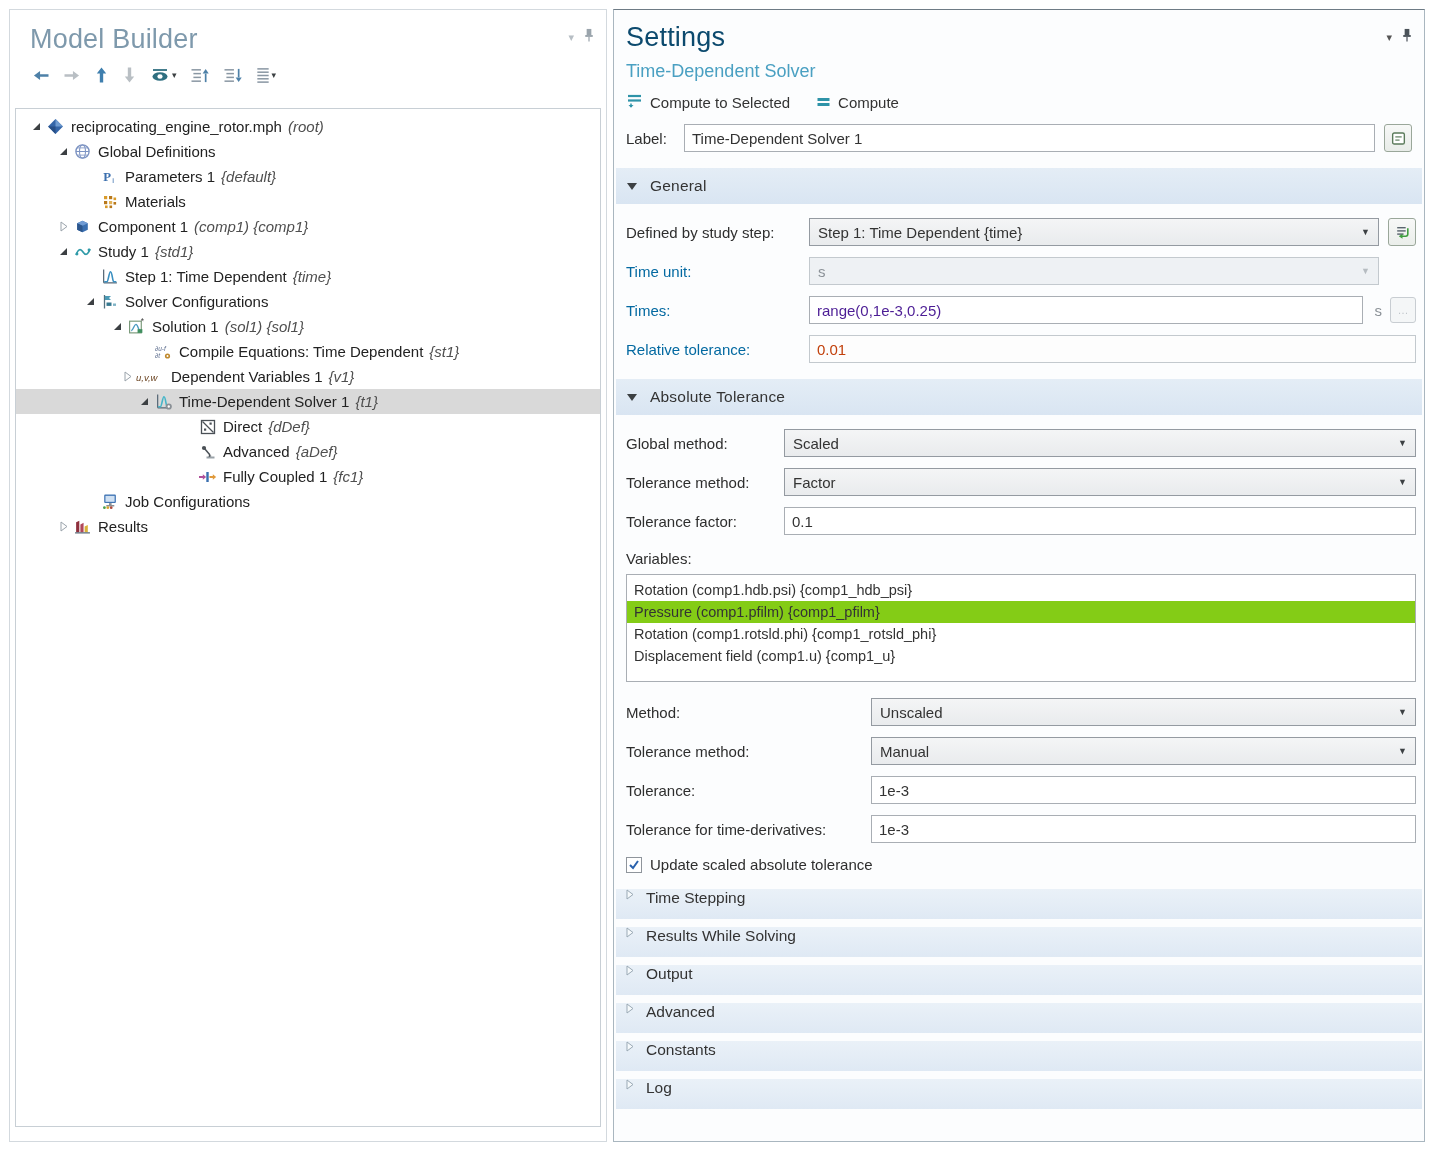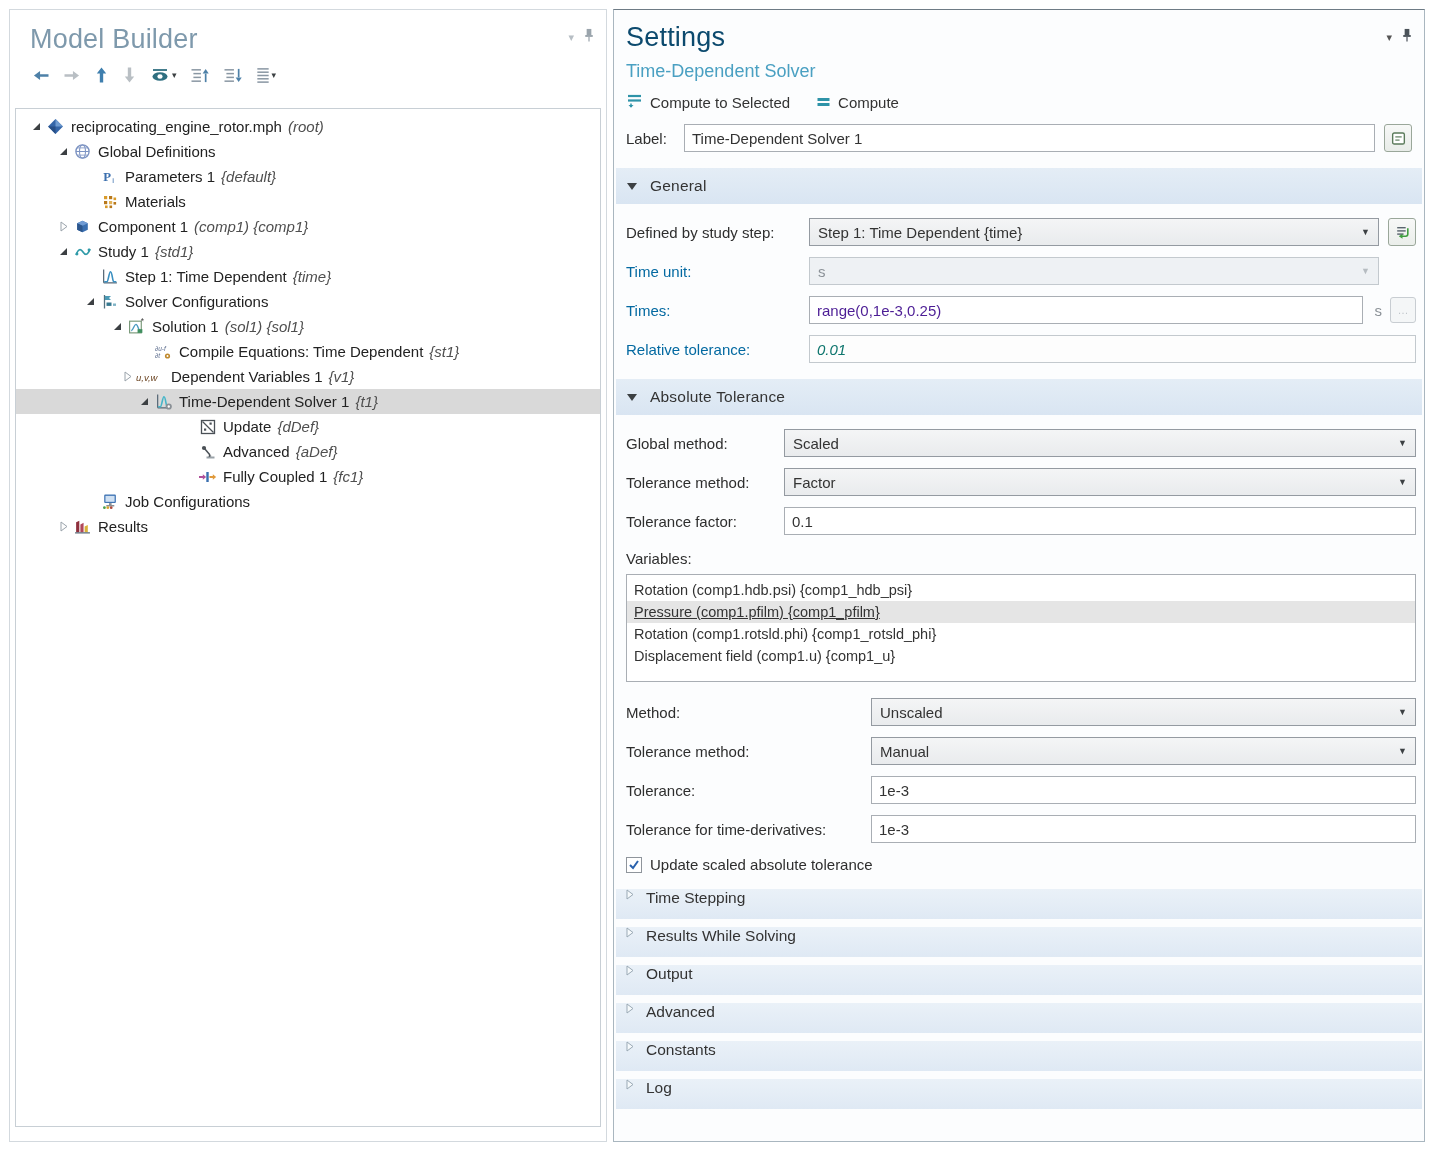--- a/index.html
+++ b/index.html
@@ -63,32 +63,32 @@
   .g-lab { width:183px; flex:0 0 183px; }
   .a-lab { width:158px; flex:0 0 158px; }
   .b-lab { width:245px; flex:0 0 245px; }
 
   .select { height:28px; border:1px solid #949aa1; background:linear-gradient(#f4f5f6,#e9ebed);
             display:flex; align-items:center; font-size:15px; color:#333; padding:0 8px; flex:1; position:relative; }
   .select .dd-arrow { position:absolute; right:8px; font-size:9px; color:#3c4043; }
   .select.disabled { background:#eef1f4; border-color:#c3c9ce; color:#8b9197; }
   .select.disabled .dd-arrow { color:#b6bcc1; }
   .txt.dim { color:#4c1d95; }
-  .txt.dis { color:#0f766e; border-color:#c3c9ce; background:#fdfdfd;font-style:italic; }
+  .txt.dis { color:#c2410c; border-color:#c3c9ce; background:#fdfdfd; }
   .unit { font-size:15px; color:#8b9197; margin:0 8px 0 12px; }
   .mini-btn { width:26px; height:26px; border:1px solid #c8cdd2; background:#f4f6f7; border-radius:3px;
               color:#c0c6cb; font-size:11px; display:inline-flex; align-items:center; justify-content:center; }
   .side-btn { width:28px; height:28px; margin-left:9px; border:1px solid #9aa79a;
               background:linear-gradient(#f7f8f7,#eaeeea); border-radius:3px;
               display:inline-flex; align-items:center; justify-content:center; padding:0; }
 
   .vars-label { font-size:15px; color:#2e2e2e; padding:4px 0 7px 12px; }
   .listbox { margin:0 8px 0 12px; border:1px solid #a9aeb4; background:#fff; padding:4px 0 14px 0; }
   .litem { font-size:14.5px; color:#333; height:22px; line-height:22px; padding-left:7px; white-space:nowrap; }
-  .litem.sel { background:#e5e5e5;text-decoration:underline; }
+  .litem.sel { background:#84cc16; }
 
   .chk-row { display:flex; align-items:center; gap:8px; margin:13px 0 0 12px; }
   .checkbox { width:16px; height:16px; border:1px solid #8f959c; background:#fff;
               display:inline-flex; align-items:center; justify-content:center; }
   .chk-row span.cl { font-size:15px; color:#2e2e2e; }
 
   .collapsed-list { margin:16px 2px 0 2px; }
   .c-head { display:flex; align-items:flex-start; height:30px; margin-bottom:8px; padding-left:10px;
             background:linear-gradient(#eaf1f8,#dfe9f4); font-size:15.5px; color:#333; }
   .c-head .c-tri { margin-right:12px; display:inline-flex; }
@@ -365,21 +365,21 @@
       <div class="trow lvl5">
         <span class="exp"></span>
         <span class="ticon">
             <svg width="16" height="16" viewBox="0 0 16 16">
               <rect x="1.5" y="1.5" width="13" height="13" fill="#fff" stroke="#4a5056" stroke-width="1.3"></rect>
               <line x1="2.5" y1="2.5" x2="13.5" y2="13.5" stroke="#4a5056" stroke-width="1.3"></line>
               <rect x="9.5" y="3.5" width="2.2" height="2.2" fill="#4a5056"></rect>
               <rect x="4" y="9.5" width="2.2" height="2.2" fill="#4a5056"></rect>
             </svg>
           </span>
-        <span class="tlabel">Update</span>
+        <span class="tlabel">Direct</span>
         <span class="ttag">{dDef}</span>
       </div>
 
       <div class="trow lvl5">
         <span class="exp"></span>
         <span class="ticon">
             <svg width="16" height="16" viewBox="0 0 16 16">
               <line x1="4.5" y1="4.5" x2="10" y2="11" stroke="#4a5056" stroke-width="1.5"></line>
               <circle cx="4" cy="4" r="2.1" fill="#4a5056"></circle>
               <path d="M6.5 12.5 h8 v2 h-8 Z" fill="#9aa2a8"></path>

